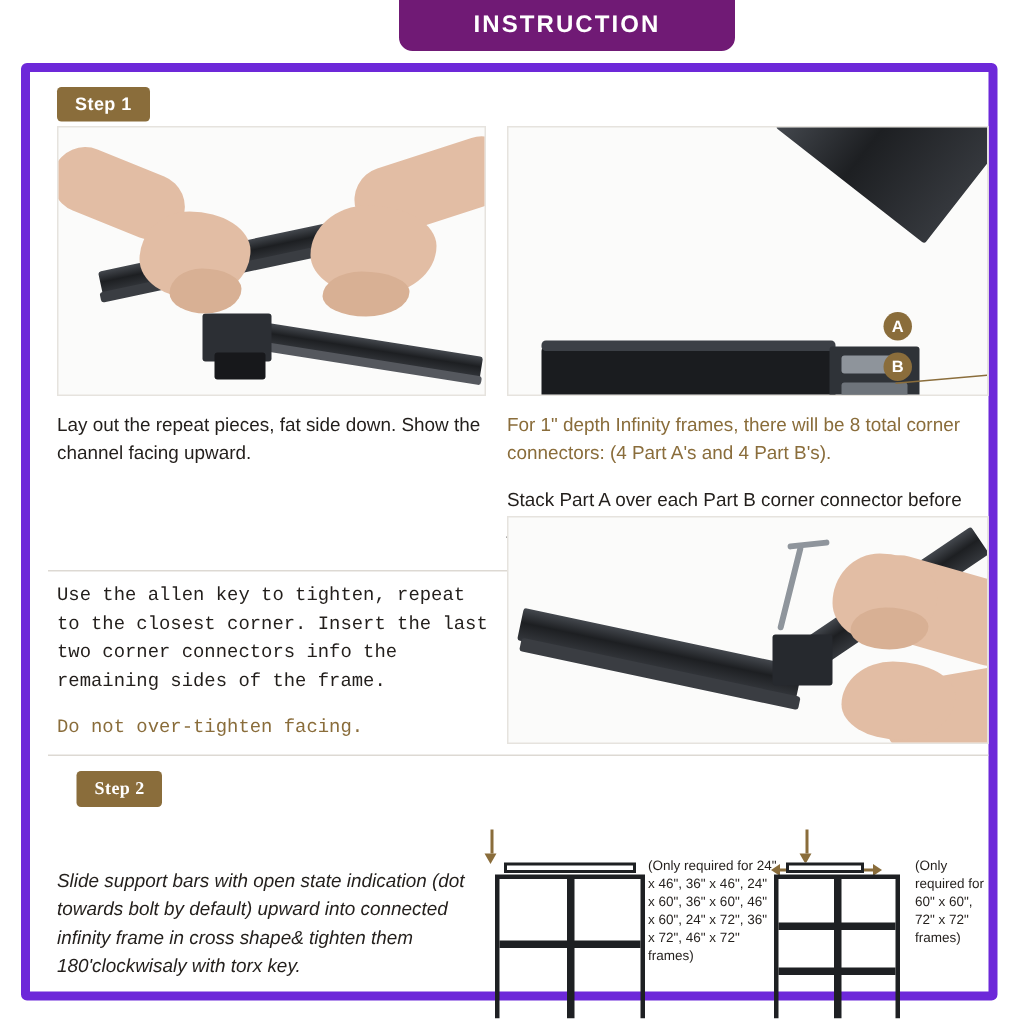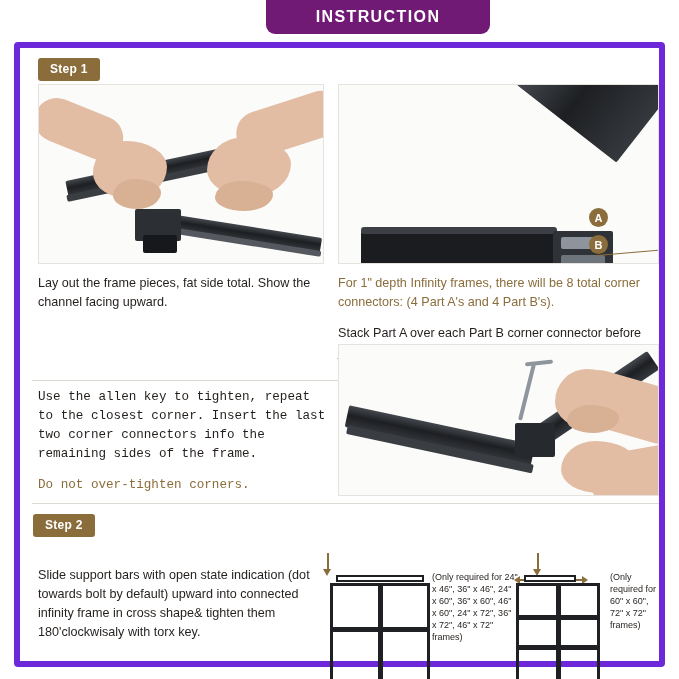--- a/index.html
+++ b/index.html
@@ -50,21 +50,21 @@
     position: absolute;
     background: #8a6d3b;
     color: #ffffff;
     font-size: 12px;
     font-weight: bold;
     padding: 4px 12px 5px 12px;
     border-radius: 3px;
     letter-spacing: .3px;
   }
   #step1-tag { left: 18px; top: 10px; }
-  #step2-tag { left: 13px; top: 466px; }
+  #step2-tag { left: 31px; top: 466px; font-family: Liberation Serif, serif; }
 
   
   .rule {
     position: absolute;
     left: 12px;
     width: 627px;
     height: 1px;
     background: #ddd9d3;
   }
   #rule1 { top: 332px; }
@@ -128,21 +128,21 @@
     line-height: 19px;
     color: #231f1c;
   }
   .text-block p { margin: 0 0 12px 0; }
   .text-block p:last-child { margin-bottom: 0; }
   .brown { color: #8a6d3b; }
 
   #text-left-1 { left: 18px; top: 226px; width: 290px; }
   #text-right-1 { left: 318px; top: 226px; width: 322px; }
   #text-left-2 { left: 18px; top: 340px; width: 290px; font-family: Liberation Mono, monospace; }
-  #text-left-3 { left: 18px; top: 518px; width: 290px; }
+  #text-left-3 { left: 18px; top: 530px; width: 290px; font-style: italic; }
 
   
   .diagram {
     position: absolute;
     left: 300px; top: 505px;
     width: 340px; height: 150px;
   }
   .frame-outline {
     position: absolute;
     border: 3px solid #1e2023;
@@ -240,33 +240,33 @@
         <div class="bar" style="left:222px; top:170px; width:44px; height:10px; background:#6e747b;"></div>
 
         <div class="leader" style="left:258px; top:170px; width:82px; transform:rotate(-5deg); transform-origin:left center;"></div>
 
         <div class="callout" style="left:250px; top:123px;">A</div>
         <div class="callout" style="left:250px; top:150px;">B</div>
       </div>
     </div>
 
     <div class="text-block" id="text-left-1">
-      <p>Lay out the frame pieces, fat side total. Show the channel facing upward.</p>
+      <p>Lay out the repeat pieces, fat side down. Show the channel facing upward.</p>
     </div>
 
     <div class="text-block" id="text-right-1">
       <p class="brown">For 1" depth Infinity frames, there will be 8 total corner connectors: (4 Part A's and 4 Part B's).</p>
       <p>Stack Part A over each Part B corner connector before joining the sides of the frame.</p>
     </div>
 
     <div class="rule" id="rule1"></div>
 
     <div class="text-block" id="text-left-2">
       <p>Use the allen key to tighten, repeat to the closest corner. Insert the last two corner connectors info the remaining sides of the frame.</p>
-      <p class="brown">Do not over-tighten corners.</p>
+      <p class="brown">Do not over-tighten facing.</p>
     </div>
 
     <div class="photo" id="photo-3">
       <div class="photo-inner">
 
         <div class="bar sheen" style="left:8px; top:60px; width:190px; height:22px; transform:rotate(12deg); transform-origin:left center;"></div>
         <div class="bar grey" style="left:8px; top:80px; width:190px; height:9px; transform:rotate(12deg); transform-origin:left center;"></div>
         <div class="bar sheen" style="left:190px; top:88px; width:150px; height:22px; transform:rotate(-34deg); transform-origin:left center;"></div>
         <div class="bar" style="left:176px; top:78px; width:40px; height:34px; background:#26292e;"></div>
 

